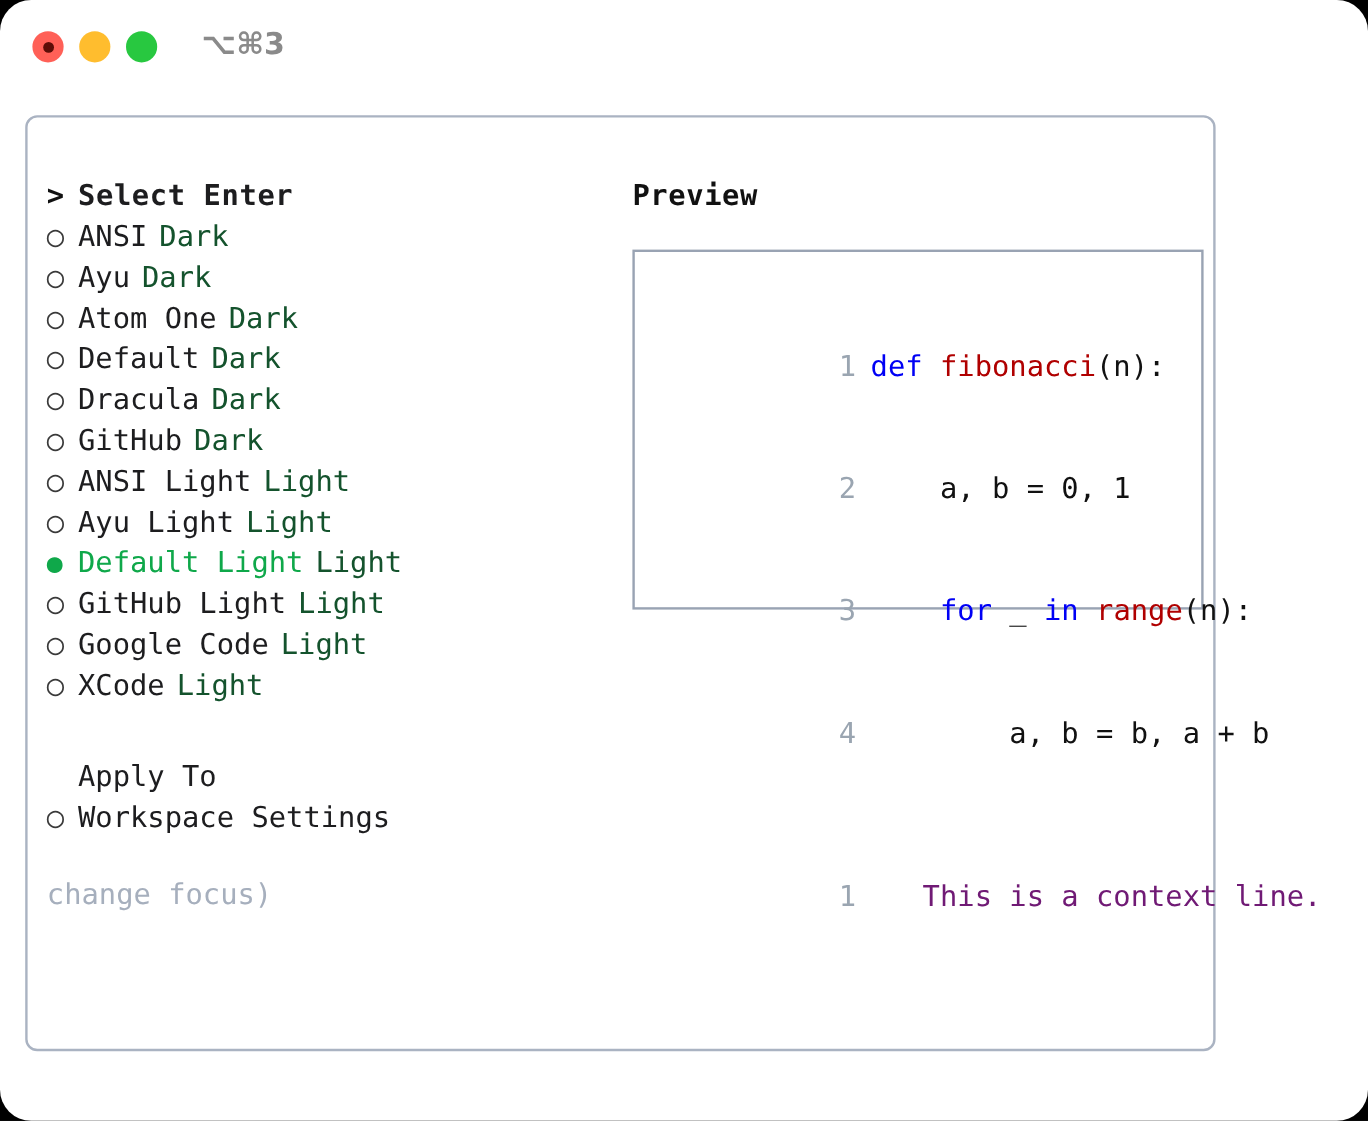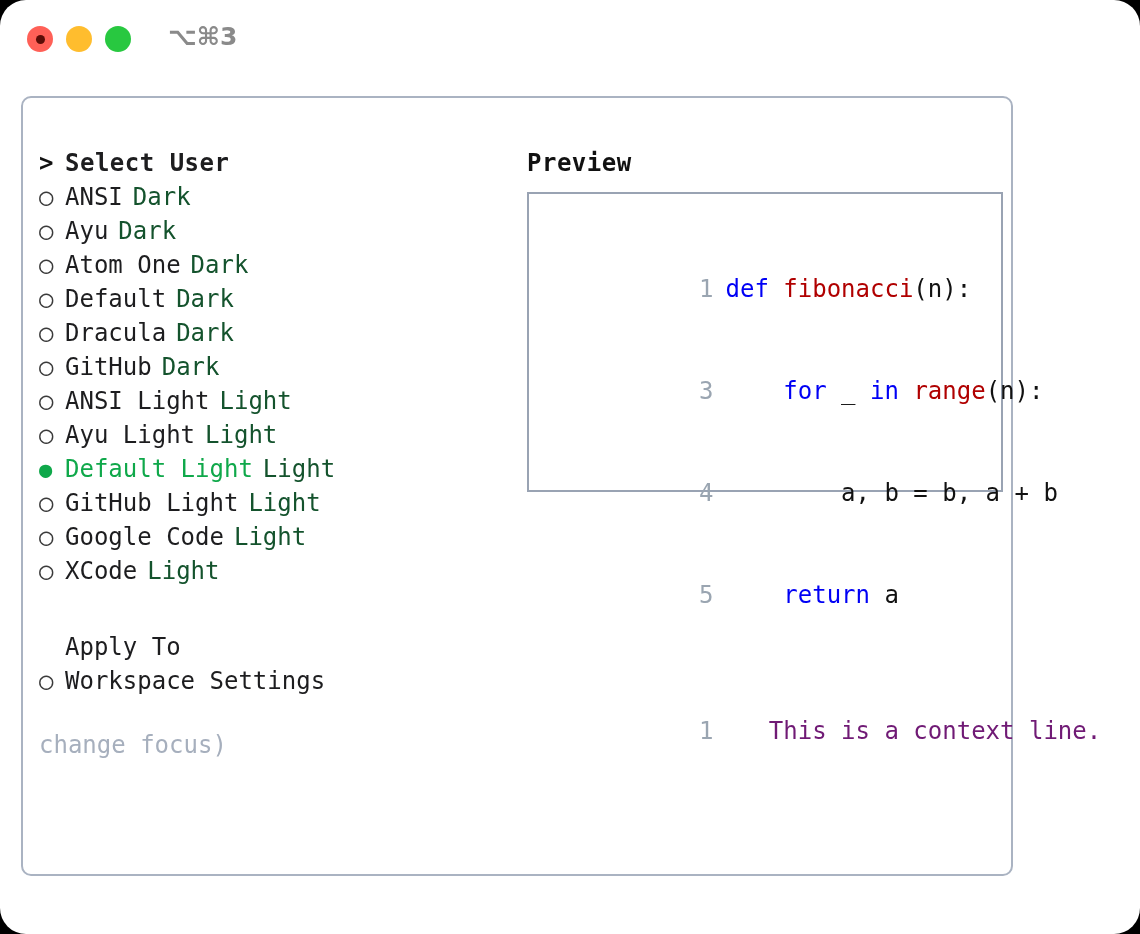--- a/index.html
+++ b/index.html
@@ -129,21 +129,21 @@
     width: 490px;
   }
   .preview-title {
     font-size: 24px;
     font-weight: bold;
     color: #111111;
     letter-spacing: 0.5px;
     line-height: 34px;
   }
   .preview-box {
-    margin-top: 12px;
+    margin-top: 28px;
     width: 476px;
     height: 300px;
     border: 2px solid #99a3b3;
     background: #ffffff;
     box-sizing: border-box;
     padding: 44px 0 0 0;
   }
   .code-line {
     font-size: 24px;
     line-height: 34px;
@@ -175,21 +175,21 @@
       <div class="light green"></div>
     </div>
     <div class="shortcut">⌥⌘3</div>
   </div>
 
   <div class="panel">
 
     <div class="left-col">
 
       <div class="row header-row">
-        <span class="marker caret">&gt;</span><span class="name">Select User</span>
+        <span class="marker caret">&gt;</span><span class="name">Select Enter</span>
       </div>
 
       <div class="row">
         <span class="marker">○</span><span class="name">ANSI</span><span class="tag">Dark</span>
       </div>
 
       <div class="row">
         <span class="marker">○</span><span class="name">Ayu</span><span class="tag">Dark</span>
       </div>
 
@@ -253,32 +253,32 @@
 
     <div class="right-col">
       <div class="preview-title">Preview</div>
 
       <div class="preview-box">
 
         <div class="code-line">
           <span class="ln">1</span><span class="kw">def </span><span class="fn">fibonacci</span><span>(n):</span>
         </div>
 
+        <div class="code-line">
+          <span class="ln">2</span><span>    a, b = 0, 1</span>
+        </div>
 
         <div class="code-line">
           <span class="ln">3</span><span>    </span><span class="kw">for</span><span> _ </span><span class="kw">in</span><span> </span><span class="fn">range</span><span>(n):</span>
         </div>
 
         <div class="code-line">
           <span class="ln">4</span><span>        a, b = b, a + b</span>
         </div>
 
-        <div class="code-line">
-          <span class="ln">5</span><span>    </span><span class="kw">return</span><span> a</span>
-        </div>
 
         <div class="gap"></div>
 
         <div class="code-line">
           <span class="ln">1</span><span class="ctx">   This is a context line.</span>
         </div>
 
         <div class="code-line">
           
         </div>

